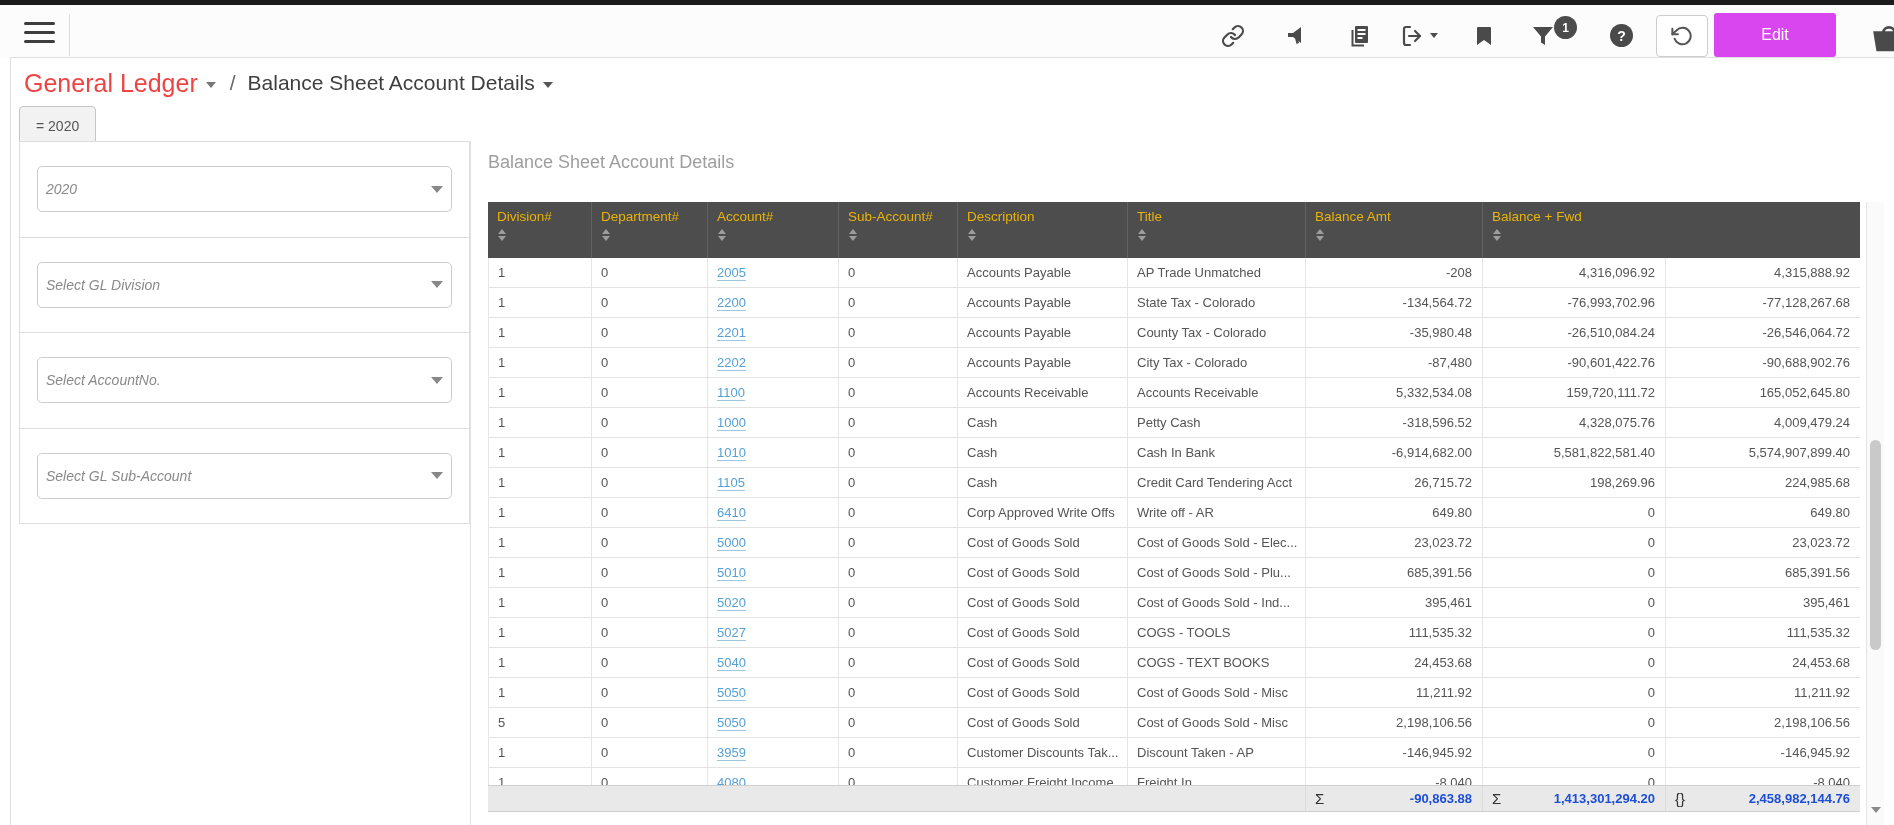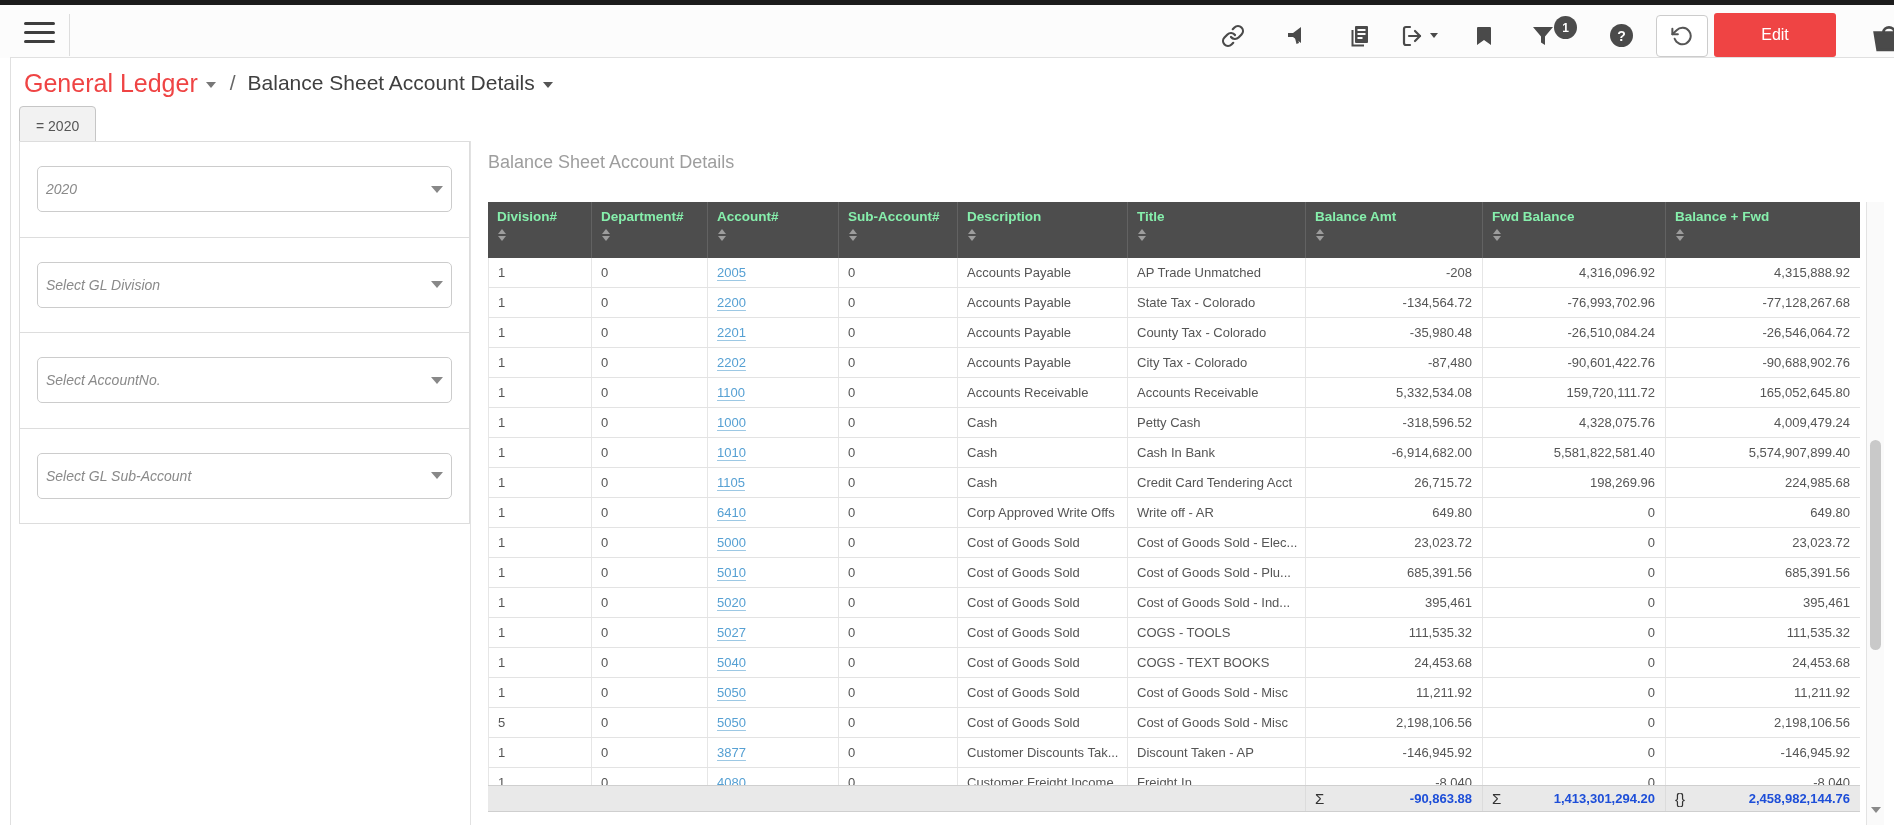--- a/index.html
+++ b/index.html
@@ -23,21 +23,21 @@
     border-left:4px solid transparent; border-right:4px solid transparent; border-top:5px solid #4a4a4a; }
   .filter-badge { position:absolute; left:1554px; top:11px; width:23px; height:23px; border-radius:50%;
     background:#4c4c4c; color:#fff; font-size:12px; font-weight:bold; display:flex;
     align-items:center; justify-content:center; }
   .help-circle { position:absolute; left:1610px; top:19px; width:23px; height:23px; border-radius:50%;
     background:#4a4a4a; color:#fff; font-size:14px; font-weight:bold; display:flex;
     align-items:center; justify-content:center; cursor:pointer; }
   .refresh-btn { position:absolute; left:1656px; top:10px; width:52px; height:42px; background:#fff;
     border:1px solid #ccc; border-radius:4px; display:flex; align-items:center; justify-content:center; cursor:pointer; }
   .refresh-btn svg { width:22px; height:22px; }
-  .edit-btn { position:absolute; left:1714px; top:8px; width:122px; height:44px; background:#ef4444;
+  .edit-btn { position:absolute; left:1714px; top:8px; width:122px; height:44px; background:#d946ef;
     border:none; border-radius:3px; color:#fff; font-size:16px; font-family:inherit; cursor:pointer; }
   .basket { position:absolute; left:1872px; top:15px; width:34px; height:30px; }
 
   
   .breadcrumb { position:absolute; left:24px; top:68px; display:flex; align-items:center; height:30px; }
   .bc-item { display:flex; align-items:center; cursor:pointer; }
   .bc-section { font-size:25px; color:#ef4444; }
   .bc-sep { font-size:21px; color:#666; margin:0 12px 0 14px; }
   .bc-page { font-size:21px; color:#3f3f3f; }
   .bc-caret { width:0; height:0; margin-left:8px; margin-top:4px;
@@ -62,21 +62,21 @@
 
   
   .main-title { position:absolute; left:488px; top:152px; font-size:18px; color:#9e9e9e; }
 
   .table-wrap { position:absolute; left:488px; top:202px; width:1372px; height:623px; overflow:hidden; }
   .grid-row { display:grid; grid-template-columns:103px 116px 131px 119px 170px 178px 177px 183px 195px; }
 
   .thead { background:#4d4d4d; height:56px; }
   .th { padding:7px 8px 4px 9px; display:flex; flex-direction:column; border-left:1px solid #626262; cursor:pointer; }
   .th:first-child { border-left:none; }
-  .th-label { color:#86efac; font-size:13.5px; font-weight:bold; white-space:nowrap; overflow:hidden; }
+  .th-label { color:#eab308; font-size:13.5px; font-weight:normal; white-space:nowrap; overflow:hidden; }
   .sort { margin-top:5px; display:flex; flex-direction:column; width:10px; align-items:center; }
   .sort .su { width:0; height:0; border-left:4px solid transparent; border-right:4px solid transparent;
     border-bottom:5px solid #9d9d9d; }
   .sort .sd { width:0; height:0; border-left:4px solid transparent; border-right:4px solid transparent;
     border-top:5px solid #9d9d9d; margin-top:2px; }
 
   .tbody { border-left:1px solid #e6e6e6; }
   .tr { height:30px; border-bottom:1px solid #e3e3e3; background:#fff; }
   .td { font-size:13px; color:#555; padding:0 9px; display:flex; align-items:center;
     border-right:1px solid #e6e6e6; white-space:nowrap; overflow:hidden; }
@@ -258,27 +258,20 @@
           <i class="sd"></i>
         </span>
       </div>
       <div class="th c6">
         <span class="th-label">Balance Amt</span>
         <span class="sort">
           <i class="su"></i>
           <i class="sd"></i>
         </span>
       </div>
-      <div class="th c7">
-        <span class="th-label">Fwd Balance</span>
-        <span class="sort">
-          <i class="su"></i>
-          <i class="sd"></i>
-        </span>
-      </div>
       <div class="th c8">
         <span class="th-label">Balance + Fwd</span>
         <span class="sort">
           <i class="su"></i>
           <i class="sd"></i>
         </span>
       </div>
     </div>
   <div class="tbody">
       <div class="tr grid-row">
@@ -486,21 +479,21 @@
         <div class="td">Cost of Goods Sold</div>
         <div class="td">Cost of Goods Sold - Misc</div>
         <div class="td num">2,198,106.56</div>
         <div class="td num">0</div>
         <div class="td num">2,198,106.56</div>
       </div>
       <div class="tr grid-row">
         <div class="td">1</div>
         <div class="td">0</div>
         <div class="td">
-          <a class="acct">3877</a>
+          <a class="acct">3959</a>
         </div>
         <div class="td">0</div>
         <div class="td">Customer Discounts Tak...</div>
         <div class="td">Discount Taken - AP</div>
         <div class="td num">-146,945.92</div>
         <div class="td num">0</div>
         <div class="td num">-146,945.92</div>
       </div>
       <div class="tr grid-row">
         <div class="td">1</div>

